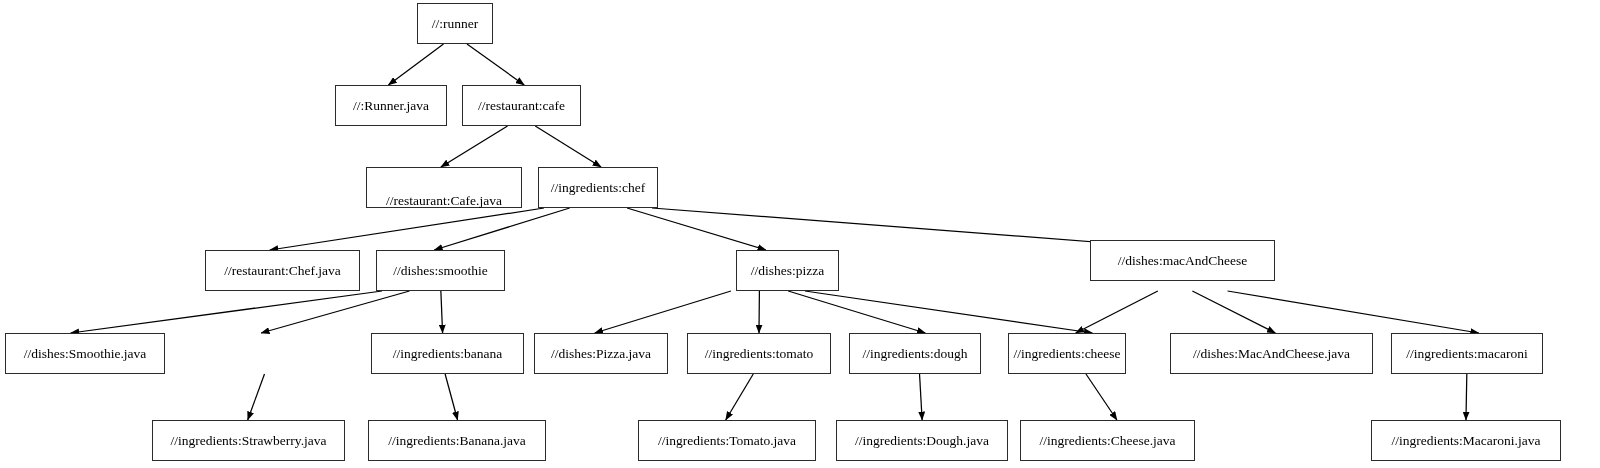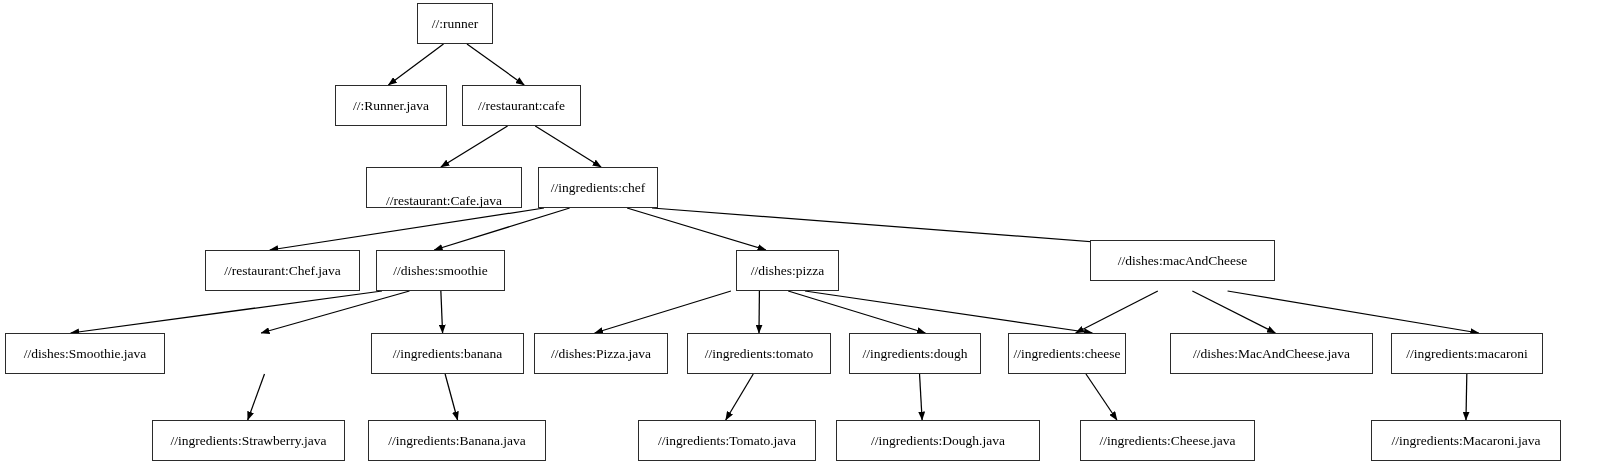--- a/index.html
+++ b/index.html
@@ -138,23 +138,23 @@
       </div>
       <div class="node" style="left: 152px; top: 420px; width: 193px; border-color: rgb(43, 43, 43); background: rgb(255, 255, 255);">
         <span class="node-label">//ingredients:Strawberry.java</span>
       </div>
       <div class="node" style="left: 368px; top: 420px; width: 178px; border-color: rgb(43, 43, 43); background: rgb(255, 255, 255);">
         <span class="node-label">//ingredients:Banana.java</span>
       </div>
       <div class="node" style="left: 638px; top: 420px; width: 178px; border-color: rgb(43, 43, 43); background: rgb(255, 255, 255);">
         <span class="node-label">//ingredients:Tomato.java</span>
       </div>
-      <div class="node" style="left: 836px; top: 420px; width: 204px; border-color: rgb(43, 43, 43); background: rgb(255, 255, 255);">
+      <div class="node" style="left: 836px; top: 420px; width: 172px; border-color: rgb(43, 43, 43); background: rgb(255, 255, 255);">
         <span class="node-label">//ingredients:Dough.java</span>
       </div>
-      <div class="node" style="left: 1080px; top: 420px; width: 175px; border-color: rgb(43, 43, 43); background: rgb(255, 255, 255);">
+      <div class="node" style="left: 1020px; top: 420px; width: 175px; border-color: rgb(43, 43, 43); background: rgb(255, 255, 255);">
         <span class="node-label">//ingredients:Cheese.java</span>
       </div>
       <div class="node" style="left: 1371px; top: 420px; width: 190px; border-color: rgb(43, 43, 43); background: rgb(255, 255, 255);">
         <span class="node-label">//ingredients:Macaroni.java</span>
       </div>
     </div>
 </div>
 
 </body></html>

